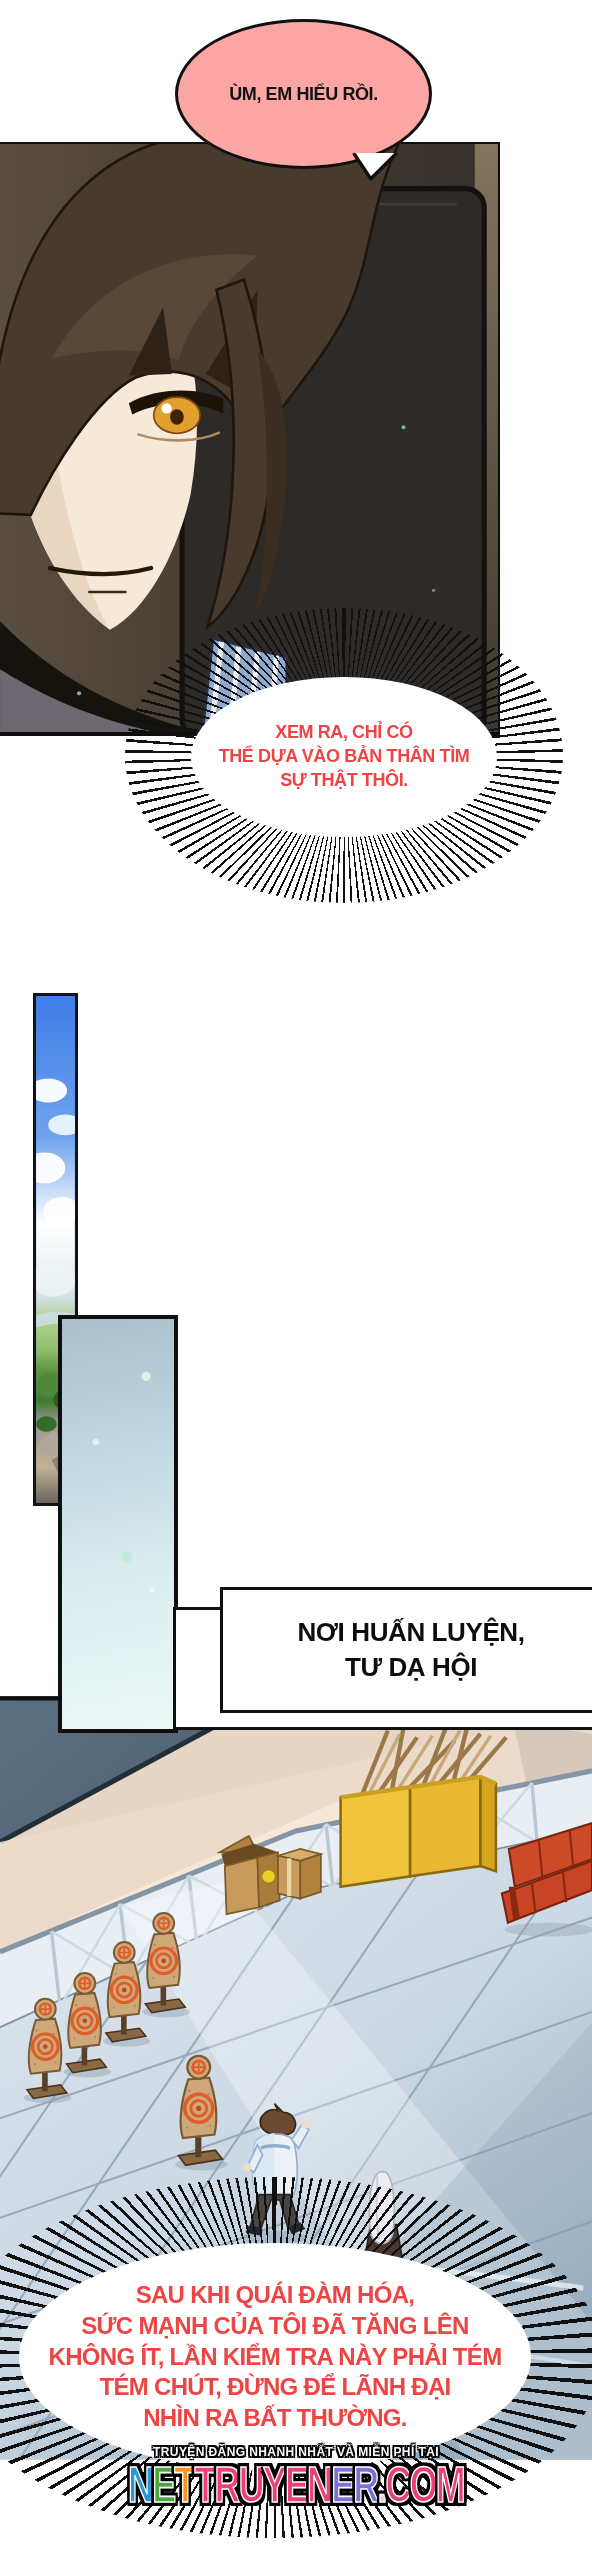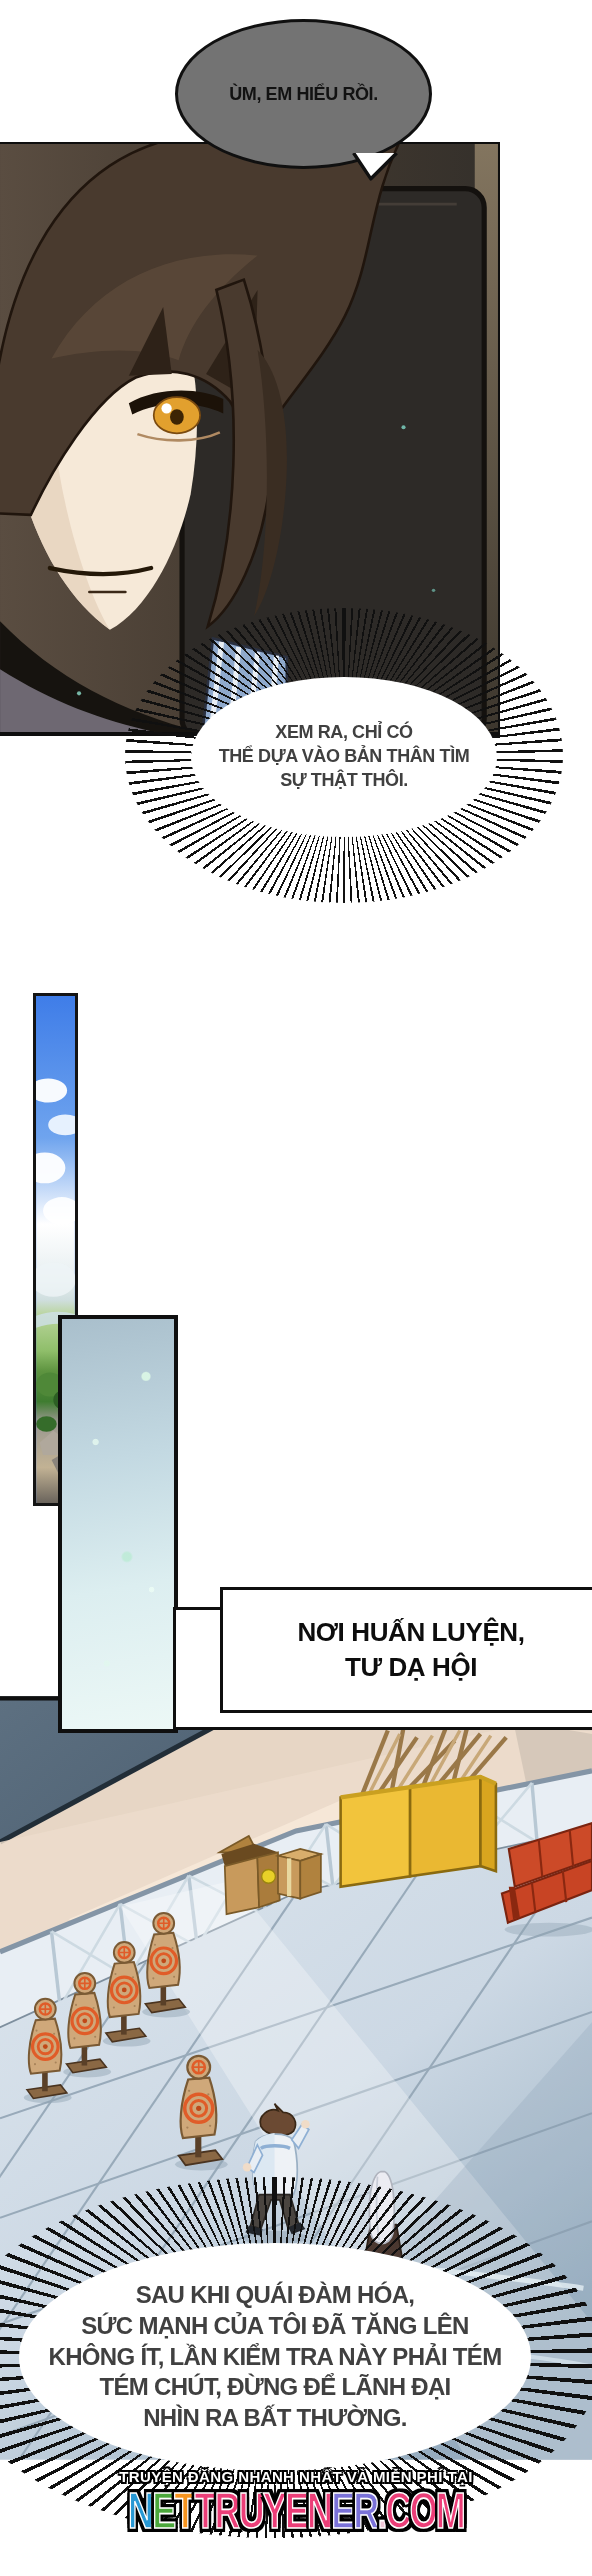--- a/index.html
+++ b/index.html
@@ -6,21 +6,21 @@
   body{
     width:592px;height:2576px;position:relative;overflow:hidden;
     background:#ffffff;
     font-family:"Liberation Sans", sans-serif;
   }
   .abs{position:absolute;}
 
   
   .bubble-top{
     left:175px;top:19px;width:251px;height:144px;
-    background:#737373;border:3.4px solid #101010;border-radius:50%;
+    background:#fca5a5;border:3.4px solid #101010;border-radius:50%;
     display:flex;align-items:center;justify-content:center;text-align:left;
     z-index:6;
   }
   .bubble-top .btxt{
     font-size:18px;font-weight:800;color:#121212;letter-spacing:-0.4px;
     white-space:pre-line;line-height:1.25;
   }
   .bubble-tail{left:350px;top:153px;z-index:7;}
 
   
@@ -34,21 +34,21 @@
   .burst-ring{
     border-radius:50%;
     background:repeating-conic-gradient(#101010 0deg 0.75deg, rgba(0,0,0,0) 0.75deg 2.85deg);
     z-index:5;
   }
   .burst-white{
     background:#fff;border-radius:50%;z-index:6;
     display:flex;align-items:center;justify-content:center;text-align:center;
   }
   .burst-white .btxt{
-    font-weight:800;color:#404040;white-space:pre-line;
+    font-weight:800;color:#ef4444;white-space:pre-line;
   }
   .ring-mid{left:125px;top:608px;width:438px;height:295px;}
   .white-mid{left:191px;top:677px;width:306px;height:160px;}
   .white-mid .btxt{font-size:18px;line-height:1.32;letter-spacing:-0.4px;}
   .ring-bottom{left:-52px;top:2177px;width:653px;height:361px;}
   .white-bottom{left:19px;top:2243px;width:512px;height:228px;}
   .white-bottom .btxt{font-size:24px;line-height:1.28;letter-spacing:-0.7px;}
 
   
   .panel-sky{
@@ -81,24 +81,24 @@
     font-size:26px;font-weight:900;color:#0d0d0d;line-height:1.35;
     white-space:pre-line;letter-spacing:-0.4px;
   }
 
   
   .panel-scene{left:0;top:1696px;width:592px;height:764px;z-index:1;}
 
   
   .footer{left:0;top:2444px;width:592px;height:112px;z-index:10;text-align:center;}
   .tagline{
-    display:inline-block;font-size:15px;font-weight:800;color:#ffffff;letter-spacing:0.4px;
+    display:inline-block;font-size:12px;font-weight:800;color:#ffffff;letter-spacing:0.4px;
     text-shadow:-1.7px -1.7px 0 #000,1.7px -1.7px 0 #000,-1.7px 1.7px 0 #000,1.7px 1.7px 0 #000,
                 -1.7px 0 0 #000,1.7px 0 0 #000,0 -1.7px 0 #000,0 1.7px 0 #000;
-    transform:scaleX(1.0);margin-top:24px;
+    transform:scaleX(1.0);margin-top:1px;
   }
   .site-logo{
     margin-top:0;line-height:53px;transform:scaleX(.72);transform-origin:center top;
     white-space:nowrap;
   }
   .logo-letter{
     font-size:50px;font-weight:900;letter-spacing:-2.6px;
     -webkit-text-stroke:1.7px #ffffff;
     text-shadow:-4.3px -4.3px 0 #000,4.3px -4.3px 0 #000,-4.3px 4.3px 0 #000,4.3px 4.3px 0 #000,
                 -4.3px 0 0 #000,4.3px 0 0 #000,0 -4.3px 0 #000,0 4.3px 0 #000;

